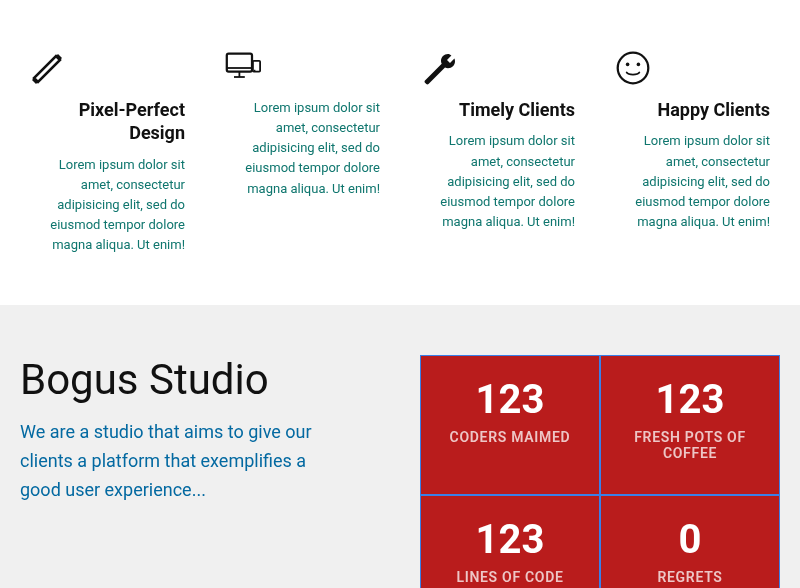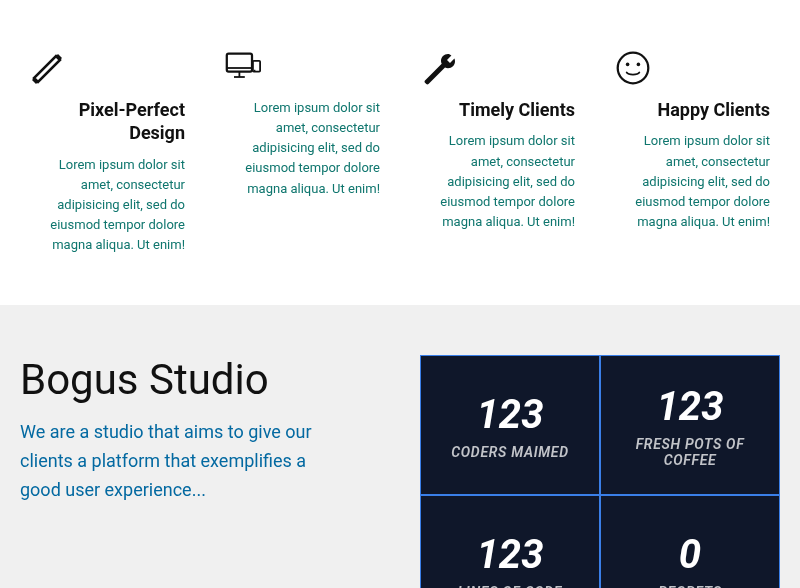--- a/index.html
+++ b/index.html
@@ -63,29 +63,28 @@
       max-width: 320px;
     }
     .stats-grid {
       display: grid;
       grid-template-columns: 1fr 1fr;
       grid-template-rows: 1fr 1fr;
       width: 360px;
       min-height: 280px;
     }
     .stat-cell {
-      background: #0f172a;
+      background: #b91c1c;
       border: 1px solid #3a7fe8;
       display: flex;
       flex-direction: column;
       align-items: center;
-      justify-content: center;
+      justify-content: flex-start;
       padding: 20px;
       min-height: 130px;
-      font-style: italic;
     }
     .stat-number {
       font-size: 40px;
       font-weight: 700;
       color: #ffffff;
       margin-bottom: 6px;
     }
     .stat-label {
       font-size: 14px;
       font-weight: 600;

